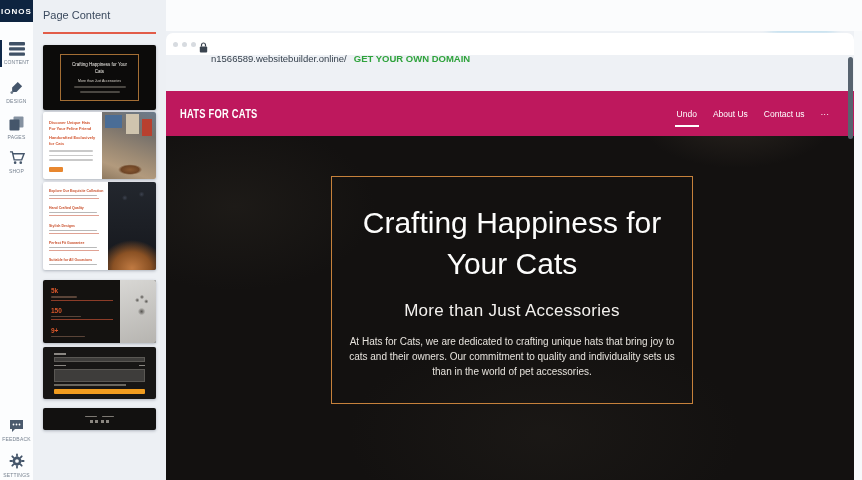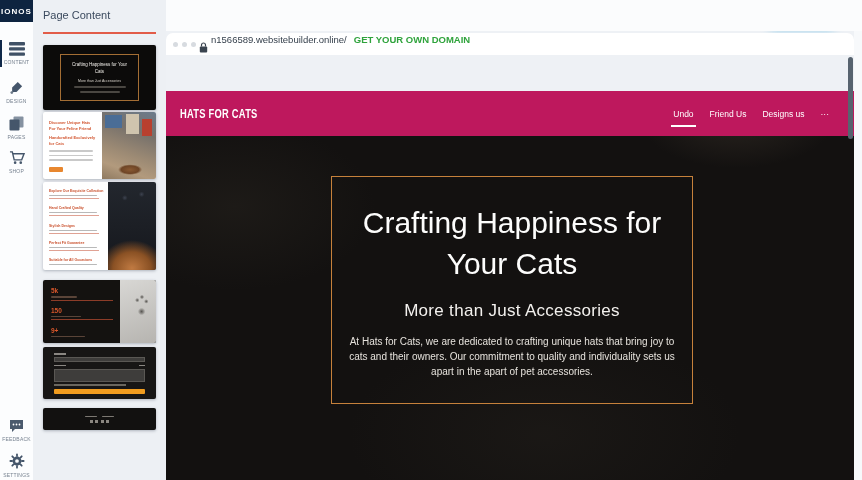--- a/index.html
+++ b/index.html
@@ -108,21 +108,21 @@
                    box-shadow:0 4px 9px rgba(30,160,220,.45); cursor:pointer; }
   .check-glyph { font-size:9px; }
   .globe-btn { position:absolute; left:842px; top:6px; width:18px; height:18px; cursor:pointer; }
 
   
   .right-strip { position:absolute; left:854px; top:31px; width:8px; height:449px; background:#f7f9fb; z-index:2; }
   .browser-bar { position:absolute; left:166px; top:33px; width:688px; height:22px; background:#fff; border-radius:7px 7px 0 0; z-index:2; }
   .dots { position:absolute; left:7px; top:9px; display:flex; gap:4px; }
   .dots span { width:5px; height:5px; border-radius:50%; background:#d7dbe0; }
   .lock-icon { position:absolute; left:33px; top:6px; }
-  .url-text { position:absolute; left:45px; top:1px; font-size:9.5px; color:#343f4b; white-space:nowrap; }
+  .url-text { position:absolute; left:45px; top:20px; font-size:9.5px; color:#343f4b; white-space:nowrap; }
   .domain-cta { color:#2fa33c; font-weight:bold; margin-left:7px; font-size:9.5px; }
 
   .site-header { position:absolute; left:166px; top:55px; width:688px; height:45px; background:#be185d; z-index:2;margin-top:36px; }
   .site-logo { position:absolute; left:14px; top:16px; font-size:12px; font-weight:bold; color:#fff;
                transform:scaleX(.78); transform-origin:left center; letter-spacing:.3px; white-space:nowrap; }
   .site-nav { position:absolute; right:24px; top:0; height:45px; display:flex; align-items:center; gap:14px; }
   .nav-item { position:relative; font-size:8.5px; color:#fff; cursor:pointer; padding:2px 1px; }
   .nav-item.active::after { content:""; position:absolute; left:-1px; right:-1px; bottom:-6px; height:1.5px; background:#fff; }
 
   .hero { position:absolute; left:166px; top:100px; width:688px; height:380px; overflow:hidden; z-index:1;
@@ -366,27 +366,27 @@
         <path d="M2.5 4.5V3a2 2 0 0 1 4 0v1.5" stroke="#3a444f" stroke-width="1.2" fill="none"></path>
       </svg>
   </span>
   <span class="url-text"><span>n1566589.websitebuilder.online/</span><span class="domain-cta">GET YOUR OWN DOMAIN</span></span>
 </div>
 
 <div class="site-header">
   <div class="site-logo">HATS FOR CATS</div>
   <div class="site-nav">
     <span class="nav-item active">Undo</span>
-    <span class="nav-item">Friend Us</span>
-    <span class="nav-item">Designs us</span>
+    <span class="nav-item">About Us</span>
+    <span class="nav-item">Contact us</span>
     <span class="nav-item">···</span>
   </div>
 </div>
 
 <div class="hero">
   <div class="gold-box">
     <div class="hero-heading">Crafting Happiness for Your Cats</div>
     <div class="hero-sub">More than Just Accessories</div>
-    <div class="hero-body">At Hats for Cats, we are dedicated to crafting unique hats that bring joy to cats and their owners. Our commitment to quality and individuality sets us apart in the apart of pet accessories.</div>
+    <div class="hero-body">At Hats for Cats, we are dedicated to crafting unique hats that bring joy to cats and their owners. Our commitment to quality and individuality sets us than in the world of pet accessories.</div>
   </div>
 </div>
 
 <div class="scroll-thumb"></div>
 
 </body></html>

